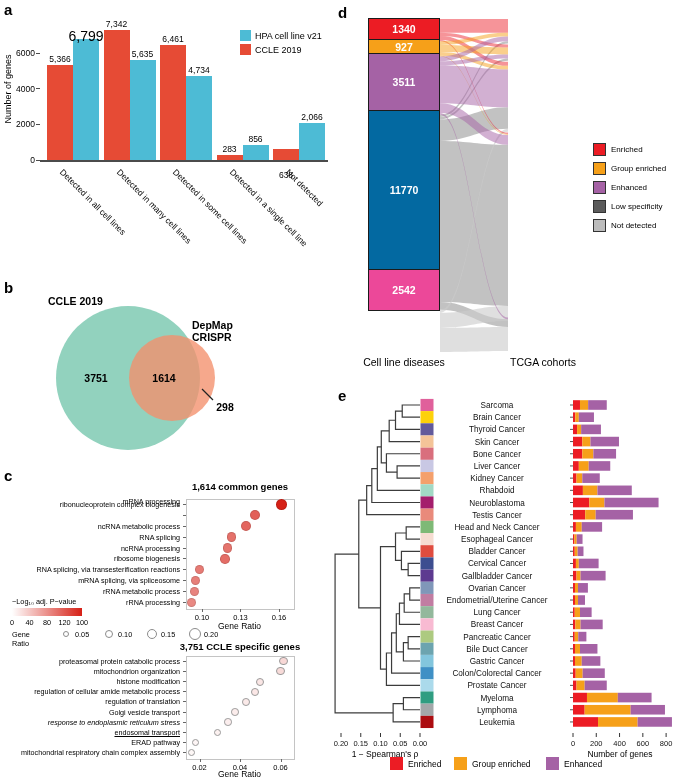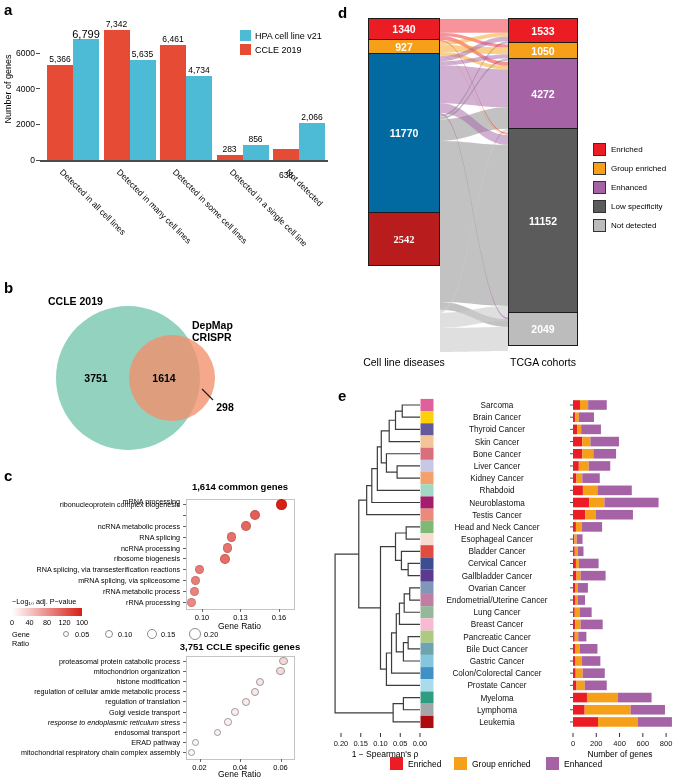--- a/index.html
+++ b/index.html
@@ -51,21 +51,21 @@
 
 <div id="fig">
 
   <section id="panel-a">
     <div class="plabel" style="left:4px;top:2px">a</div>
     <div id="a-ylab">Number of genes</div>
     <div id="a-plot">
         <div style="position: absolute; left: 7px; top: 39.6829px; width: 26px; height: 95.3171px; background: rgb(230, 75, 53);"></div>
         <div style="position: absolute; left: -10px; top: 28.6829px; width: 60px; text-align: center; font-size: 8.5px;">5,366</div>
         <div style="position: absolute; left: 33px; top: 14.2283px; width: 26px; height: 120.772px; background: rgb(77, 187, 213);"></div>
-        <div style="position: absolute; left: 16px; top: 3.22829px; width: 60px; text-align: center; font-size: 11px;">6,799</div>
+        <div style="position: absolute; left: 16px; top: 3.22829px; width: 60px; text-align: center; font-size: 14px;">6,799</div>
         <div style="position: absolute; left: 63.5px; top: 4.58289px; width: 26px; height: 130.417px; background: rgb(230, 75, 53);"></div>
         <div style="position: absolute; left: 46.5px; top: -6.41711px; width: 60px; text-align: center; font-size: 8.5px;">7,342</div>
         <div style="position: absolute; left: 89.5px; top: 34.9046px; width: 26px; height: 100.095px; background: rgb(77, 187, 213);"></div>
         <div style="position: absolute; left: 72.5px; top: 23.9046px; width: 60px; text-align: center; font-size: 8.5px;">5,635</div>
         <div style="position: absolute; left: 120px; top: 20.2322px; width: 26px; height: 114.768px; background: rgb(230, 75, 53);"></div>
         <div style="position: absolute; left: 103px; top: 9.23224px; width: 60px; text-align: center; font-size: 8.5px;">6,461</div>
         <div style="position: absolute; left: 146px; top: 50.9092px; width: 26px; height: 84.0908px; background: rgb(77, 187, 213);"></div>
         <div style="position: absolute; left: 129px; top: 39.9092px; width: 60px; text-align: center; font-size: 8.5px;">4,734</div>
         <div style="position: absolute; left: 176.5px; top: 129.973px; width: 26px; height: 5.02697px; background: rgb(230, 75, 53);"></div>
         <div style="position: absolute; left: 159.5px; top: 118.973px; width: 60px; text-align: center; font-size: 8.5px;">283</div>
@@ -189,21 +189,21 @@
       <div style="position: absolute; left: 251.218px; top: 219.73px; width: 7.94px; height: 7.94px; border-radius: 50%; background: rgb(251, 231, 230); border: 1px solid rgb(154, 154, 154); box-sizing: border-box;"></div>
       <div class="crowlab" style="position: absolute; top: 229.4px;">regulation of translation</div>
       <div style="position: absolute; left: 183px; top: 233.4px; width: 3px; height: 1px; background: rgb(102, 102, 102);"></div>
       <div style="position: absolute; left: 242.159px; top: 229.984px; width: 7.832px; height: 7.832px; border-radius: 50%; background: rgb(251, 234, 233); border: 1px solid rgb(154, 154, 154); box-sizing: border-box;"></div>
       <div class="crowlab" style="position: absolute; top: 239.6px;">Golgi vesicle transport</div>
       <div style="position: absolute; left: 183px; top: 243.6px; width: 3px; height: 1px; background: rgb(102, 102, 102);"></div>
       <div style="position: absolute; left: 231.088px; top: 240.25px; width: 7.7px; height: 7.7px; border-radius: 50%; background: rgb(252, 237, 236); border: 1px solid rgb(154, 154, 154); box-sizing: border-box;"></div>
       <div class="crowlab" style="position: absolute; top: 249.8px; font-style: italic;">response to endoplasmic reticulum stress</div>
       <div style="position: absolute; left: 183px; top: 253.8px; width: 3px; height: 1px; background: rgb(102, 102, 102);"></div>
       <div style="position: absolute; left: 224.042px; top: 250.492px; width: 7.616px; height: 7.616px; border-radius: 50%; background: rgb(252, 238, 238); border: 1px solid rgb(154, 154, 154); box-sizing: border-box;"></div>
-      <div class="crowlab" style="position: absolute; top: 260px;">endosomal transport</div>
+      <div class="crowlab" style="position: absolute; top: 260px; text-decoration: underline;">endosomal transport</div>
       <div style="position: absolute; left: 183px; top: 264px; width: 3px; height: 1px; background: rgb(102, 102, 102);"></div>
       <div style="position: absolute; left: 213.977px; top: 260.752px; width: 7.496px; height: 7.496px; border-radius: 50%; background: rgb(252, 241, 240); border: 1px solid rgb(154, 154, 154); box-sizing: border-box;"></div>
       <div class="crowlab" style="position: absolute; top: 270.2px;">ERAD pathway</div>
       <div style="position: absolute; left: 183px; top: 274.2px; width: 3px; height: 1px; background: rgb(102, 102, 102);"></div>
       <div style="position: absolute; left: 191.834px; top: 271.084px; width: 7.232px; height: 7.232px; border-radius: 50%; background: rgb(253, 245, 245); border: 1px solid rgb(154, 154, 154); box-sizing: border-box;"></div>
       <div class="crowlab" style="position: absolute; top: 280.4px;">mitochondrial respiratory chain complex assembly</div>
       <div style="position: absolute; left: 183px; top: 284.4px; width: 3px; height: 1px; background: rgb(102, 102, 102);"></div>
       <div style="position: absolute; left: 187.808px; top: 281.308px; width: 7.184px; height: 7.184px; border-radius: 50%; background: rgb(253, 247, 246); border: 1px solid rgb(154, 154, 154); box-sizing: border-box;"></div>
       <div style="position: absolute; left: 199.5px; top: 291px; width: 1px; height: 3px; background: rgb(102, 102, 102);"></div>
       <div class="ctick" style="position: absolute; left: 184.5px; top: 295px;">0.02</div>
@@ -216,22 +216,23 @@
       <div style="position: absolute; left: 37px; top: 150px; width: 20px; text-align: center; font-size: 7.3px;">80</div>
       <div style="position: absolute; left: 54.5px; top: 150px; width: 20px; text-align: center; font-size: 7.3px;">120</div>
       <div style="position: absolute; left: 72px; top: 150px; width: 20px; text-align: center; font-size: 7.3px;">100</div>
     </section>
 
   <section id="panel-d">
     <div class="plabel" style="left:8px;top:5px">d</div>
     <div class="d-bar" id="d-left-bar" style="left:38px;width:72px">
         <div class="d-seg" style="height: 22px; background: rgb(236, 28, 36);">1340</div>
         <div class="d-seg" style="height: 15px; background: rgb(246, 160, 25);">927</div>
+        <div class="d-seg" style="height: 58px; background: rgb(165, 98, 165);">3511</div>
         <div class="d-seg" style="height: 160px; background: #0369a1;">11770</div>
-        <div class="d-seg" style="height: 54px; background: #b91c1c; font-family: Liberation Serif, serif;">2542</div>
+        <div class="d-seg" style="height: 42px; background: #ec4899;">2542</div>
       </div>
     <svg id="d-ribbons" width="68" height="333" viewBox="0 0 68 333">
         <path d="M0,95.77272274763564 C30,95.77272274763564 38,22.267903932304634 68,22.267903932304634 L68,24.609014932802395 C38,24.609014932802395 30,98.1138337481334 0,98.1138337481334 Z" fill="#8f8f8f" opacity="0.55"></path>
         <path d="M0,98.1138337481334 C30,98.1138337481334 38,39.507822797411656 68,39.507822797411656 L68,41.84893379790942 C38,41.84893379790942 30,100.45494474863116 0,100.45494474863116 Z" fill="#8f8f8f" opacity="0.55"></path>
         <path d="M0,100.45494474863116 C30,100.45494474863116 38,88.3275455450473 68,88.3275455450473 L68,109.78772971627677 C38,109.78772971627677 30,121.91512891986063 0,121.91512891986063 Z" fill="#8f8f8f" opacity="0.55"></path>
         <path d="M0,121.91512891986062 C30,121.91512891986062 38,125.77239273270285 68,125.77239273270285 L68,286.91886660029866 C38,286.91886660029866 30,283.0616027874564 0,283.0616027874564 Z" fill="#8f8f8f" opacity="0.55"></path>
         <path d="M0,283.0616027874564 C30,283.0616027874564 38,300.2193076157293 68,300.2193076157293 L68,308.0230109507218 C38,308.0230109507218 30,290.86530612244894 0,290.86530612244894 Z" fill="#8f8f8f" opacity="0.55"></path>
         <path d="M0,290.865306122449 C30,290.865306122449 38,109.78772971627677 68,109.78772971627677 L68,112.73715828770534 C38,112.73715828770534 30,293.8147346938776 0,293.8147346938776 Z" fill="#cccccc" opacity="0.62"></path>
         <path d="M0,293.8147346938776 C30,293.8147346938776 38,286.91886660029866 68,286.91886660029866 L68,302.08735639621705 C38,302.08735639621705 30,308.983224489796 0,308.983224489796 Z" fill="#cccccc" opacity="0.62"></path>
         <path d="M0,308.98322448979593 C30,308.98322448979593 38,308.0230109507218 68,308.0230109507218 L68,332.0397864609259 C38,332.0397864609259 30,333 0,333 Z" fill="#cccccc" opacity="0.62"></path>
@@ -242,27 +243,20 @@
         <path d="M0,22.211050273768045 C30,22.211050273768045 38,13.770851169736188 68,13.770851169736188 L68,17.612202588352417 C38,17.612202588352417 30,26.052401692384272 0,26.052401692384272 Z" fill="#f6a019" opacity="0.5"></path>
         <path d="M0,26.052401692384272 C30,26.052401692384272 38,28.51965156794426 68,28.51965156794426 L68,35.434084121453466 C38,35.434084121453466 30,32.96683424589348 0,32.96683424589348 Z" fill="#f6a019" opacity="0.5"></path>
         <path d="M0,32.96683424589348 C30,32.96683424589348 38,46.81227476356397 68,46.81227476356397 L68,50.49997212543555 C38,50.49997212543555 30,36.65453160776506 0,36.65453160776506 Z" fill="#f6a019" opacity="0.5"></path>
         <path d="M0,36.65453160776506 C30,36.65453160776506 38,114.9571030363365 68,114.9571030363365 L68,115.8790273768044 C38,115.8790273768044 30,37.576455948232955 0,37.576455948232955 Z" fill="#f6a019" opacity="0.5"></path>
         <path d="M0,37.576455948232955 C30,37.576455948232955 38,17.612202588352417 68,17.612202588352417 L68,22.267903932304634 C38,22.267903932304634 30,42.23215729218517 0,42.23215729218517 Z" fill="#a562a5" opacity="0.5"></path>
         <path d="M0,42.23215729218517 C30,42.23215729218517 38,35.434084121453466 68,35.434084121453466 L68,39.507822797411656 C38,39.507822797411656 30,46.30589596814336 0,46.30589596814336 Z" fill="#a562a5" opacity="0.5"></path>
         <path d="M0,46.30589596814336 C30,46.30589596814336 38,50.49997212543555 68,50.49997212543555 L68,88.3275455450473 C38,88.3275455450473 30,84.13346938775511 0,84.13346938775511 Z" fill="#a562a5" opacity="0.5"></path>
         <path d="M0,84.13346938775511 C30,84.13346938775511 38,115.8790273768044 68,115.8790273768044 L68,125.77239273270285 C38,125.77239273270285 30,94.02683474365357 0,94.02683474365357 Z" fill="#a562a5" opacity="0.5"></path>
         <path d="M0,94.02683474365358 C30,94.02683474365358 38,298.4734196117472 68,298.4734196117472 L68,300.2193076157293 C38,300.2193076157293 30,95.77272274763565 0,95.77272274763565 Z" fill="#a562a5" opacity="0.5"></path>
       </svg>
-    <div class="d-bar" id="d-right-bar" style="left:178px;width:70px">
-        <div class="d-seg" style="height: 25px; background: rgb(236, 28, 36);">1533</div>
-        <div class="d-seg" style="height: 17px; background: rgb(246, 160, 25);">1050</div>
-        <div class="d-seg" style="height: 71px; background: rgb(165, 98, 165);">4272</div>
-        <div class="d-seg" style="height: 185px; background: rgb(91, 91, 91);">11152</div>
-        <div class="d-seg" style="height: 34px; background: rgb(188, 188, 188);">2049</div>
-      </div>
     <div id="d-legend">
         <div class="d-leg-row">
           <span class="d-leg-sw" style="background: rgb(236, 28, 36);"></span>
           <span>Enriched</span>
         </div>
         <div class="d-leg-row">
           <span class="d-leg-sw" style="background: rgb(246, 160, 25);"></span>
           <span>Group enriched</span>
         </div>
         <div class="d-leg-row">

